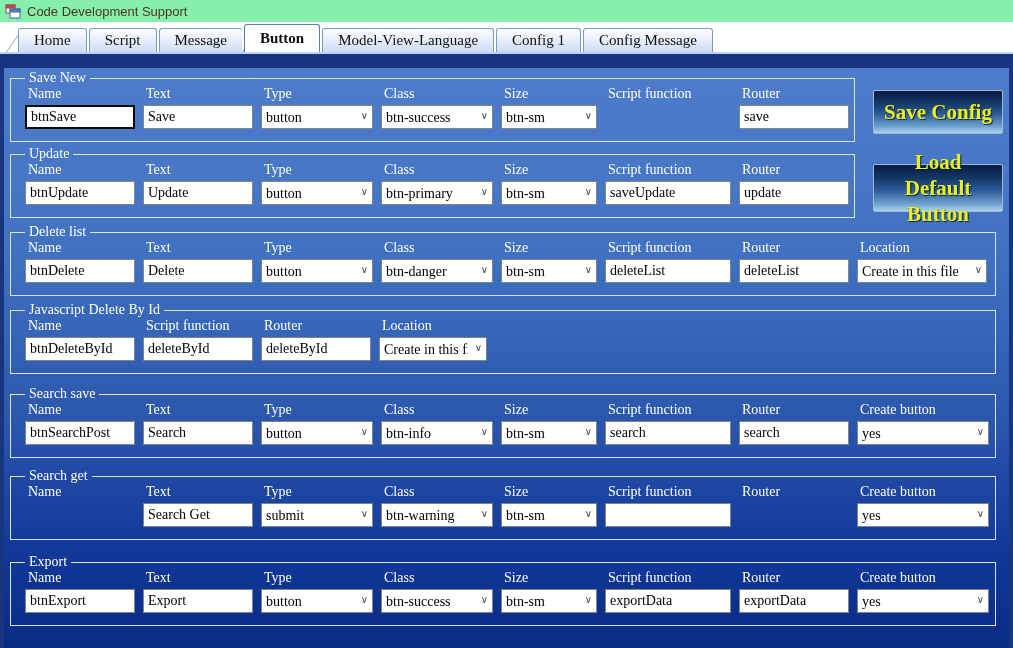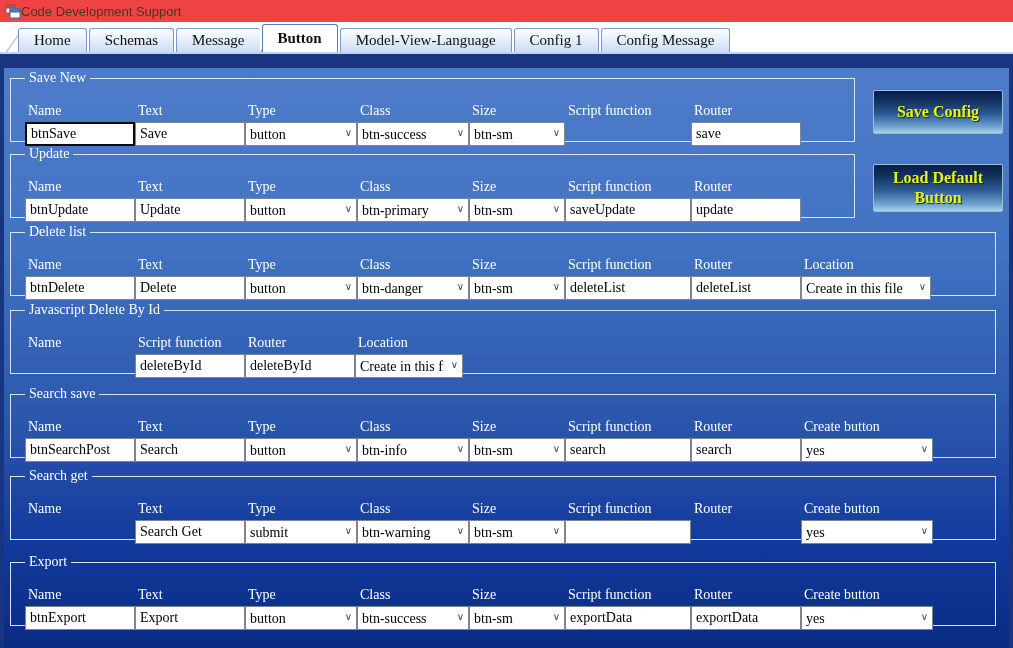--- a/index.html
+++ b/index.html
@@ -1,21 +1,21 @@
 <!DOCTYPE html>
 <html><head>
 <meta charset="utf-8">
 <style>
   * { margin:0; padding:0; box-sizing:border-box; }
   html,body { width:1013px; height:648px; background:#fff; overflow:hidden;
               font-family:"Liberation Serif", serif; }
 
   
-  .titlebar { height:22px; background:#ef4444; display:flex; align-items:center;
-              padding-left:5px; }
+  .titlebar { height:22px; background:#86efac; display:flex; align-items:center;
+              padding-left:5px; gap:6px; }
   .title-text { font-family:"Liberation Sans", sans-serif; font-size:13px; color:#4a3524; }
 
   
   .tabstrip { height:30px; background:#fff; display:flex; align-items:flex-end;
               padding-left:6px; position:relative; }
   .tab-slantline { width:22px; height:23px; border-left:1px solid #8aa5cc;
                    transform:skewX(-35deg); transform-origin:bottom left;
                    margin-right:-10px; }
   .tab { height:24px; line-height:23px; padding:0 15px;
          background:linear-gradient(180deg,#ffffff,#e9f1fc 40%,#ccdcf4);
@@ -40,40 +40,40 @@
   .grp { position:relative; width:986px; height:72px; border:1px solid #d9e5f7;
          margin-left:2px; padding:0 0 16px 14px; background:transparent; }
   .grp.narrow { width:845px; }
   .grp:nth-child(1){ margin-bottom:4px; }
   .grp:nth-child(2){ margin-bottom:6px; }
   .grp:nth-child(3){ margin-bottom:6px; }
   .grp:nth-child(4){ margin-bottom:12px; }
   .grp:nth-child(5){ margin-bottom:10px; }
   .grp:nth-child(6){ margin-bottom:14px; }
   .grp legend { font-size:14px; color:#ffffff; padding:0 4px; margin-left:0px; }
-  .row { display:flex; margin-top:17px; }
+  .row { display:flex; gap:8px; margin-top:0px; }
   .field { display:flex; flex-direction:column; flex:none; }
   .field .lbl { font-size:14px; color:#ffffff; margin:0 0 3px 3px; white-space:nowrap; }
   .field input { height:24px; width:100%; border:1px solid #7e848e; background:#fff;
                  color:#000; font-family:"Liberation Serif", serif; font-size:14px;
                  padding:0 4px; border-radius:0; }
   .field input.focused { border:2px solid #0a0a0a; }
   .selwrap { position:relative; width:100%; }
   .selwrap select { height:24px; width:100%; appearance:none; -webkit-appearance:none;
                     border:1px solid #7e848e; background:#fff; color:#000;
                     font-family:"Liberation Serif", serif; font-size:14px;
                     padding:0 18px 0 4px; border-radius:0; }
   .chev { position:absolute; right:5px; top:5px; font-size:10px; color:#4a4a4a;
           pointer-events:none; font-family:"DejaVu Sans", sans-serif; }
 
   
   .side-btn { position:absolute; width:130px; border:1px solid #9fb9dd; border-radius:2px;
               background:linear-gradient(180deg,#091d48 0%,#12335f 25%,#2c5a97 55%,#6fa3cf 85%,#aad2e9 100%);
               color:#ecf01a; font-family:"Liberation Serif", serif; font-weight:bold;
-              font-size:16px; text-align:center; cursor:pointer;
+              font-size:21px; text-align:center; cursor:pointer;
               display:flex; align-items:center; justify-content:center; line-height:1.25;
               text-shadow:1px 1px 1px #062040; }
   #save-config { right:6px; top:22px; height:44px; }
   #load-default { right:6px; top:96px; height:48px; padding:0 10px; }
 
   
   .app-icon { width:16px; height:16px; display:inline-block; }
 </style>
 </head>
 <body>
@@ -87,21 +87,21 @@
       <rect x="5" y="6" width="10" height="3" fill="#4f81bd" stroke="#44699d"></rect>
     </svg>
   </span>
   <span class="title-text">Code Development Support</span>
 </div>
 
 <div class="tabstrip">
   <div class="tab-slantline"></div>
 
 <div class="tab">Home</div>
-    <div class="tab">Schemas</div>
+    <div class="tab">Script</div>
     <div class="tab slant">Message</div>
     <div class="tab selected">Button</div>
     <div class="tab">Model-View-Language</div>
     <div class="tab">Config 1</div>
     <div class="tab">Config Message</div>
   </div>
 
 <div class="main">
   <div class="panel">
     <div>
@@ -205,20 +205,21 @@
               <div class="lbl">Location</div>
               <div class="selwrap"><select><option>Create in this file</option></select><span class="chev">∨</span></div>
             </div>
           </div>
         </fieldset>
         <fieldset class="grp">
           <legend>Javascript Delete By Id</legend>
           <div class="row">
             <div class="field" style="width: 110px;">
               <div class="lbl">Name</div>
+              <input type="text" value="btnDeleteById" style="">
             </div>
             <div class="field" style="width: 110px;">
               <div class="lbl">Script function</div>
               <input type="text" value="deleteById" style="">
             </div>
             <div class="field" style="width: 110px;">
               <div class="lbl">Router</div>
               <input type="text" value="deleteById" style="">
             </div>
             <div class="field" style="width: 108px;">

